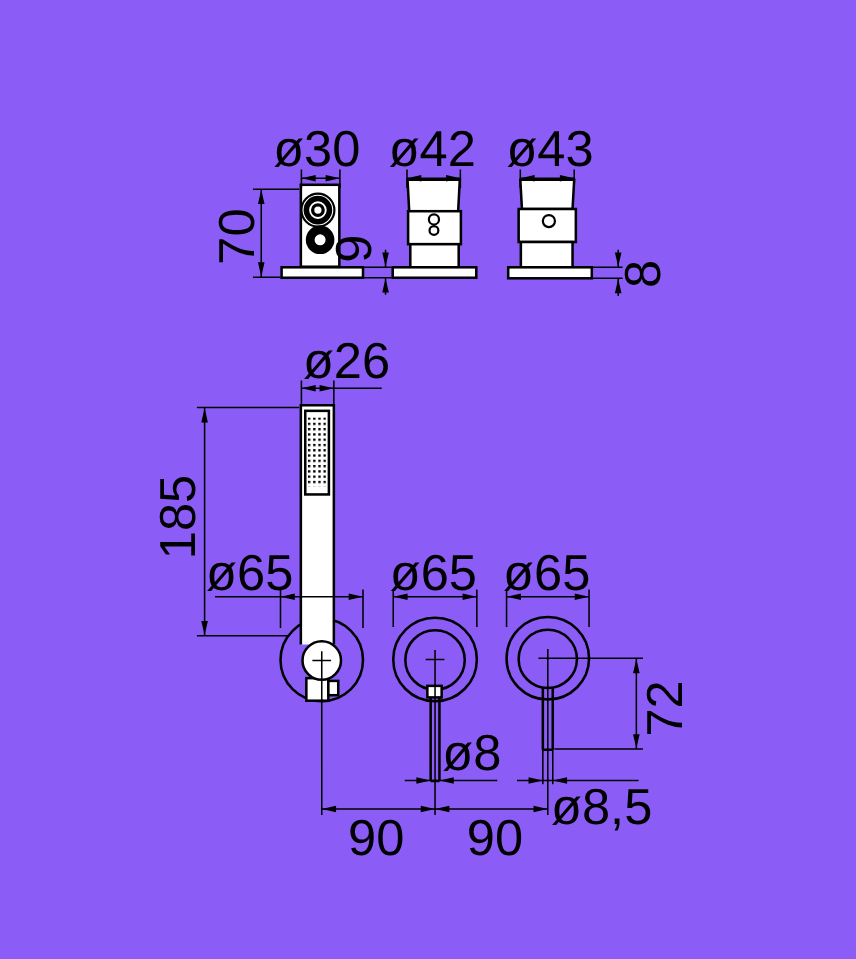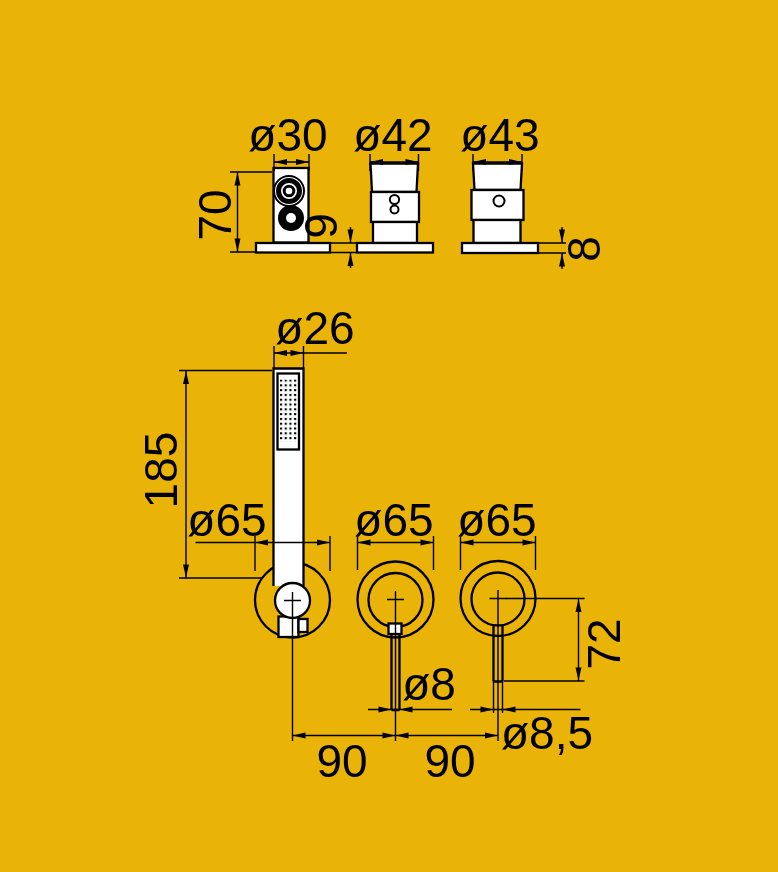--- a/index.html
+++ b/index.html
@@ -3,21 +3,21 @@
 <meta charset="utf-8">
 <style>
   html, body {
     margin: 0;
     padding: 0;
     background: #ffffff;
   }
   .sheet {
     width: 778px;
     height: 872px;
-    background: #eab308;
+    background: #8b5cf6;
     position: relative;
     overflow: hidden;
     text-decoration: underline;
   }
   svg {
     display: block;
   }
   .obj {
     stroke: #000000;
     stroke-width: 2.3;

